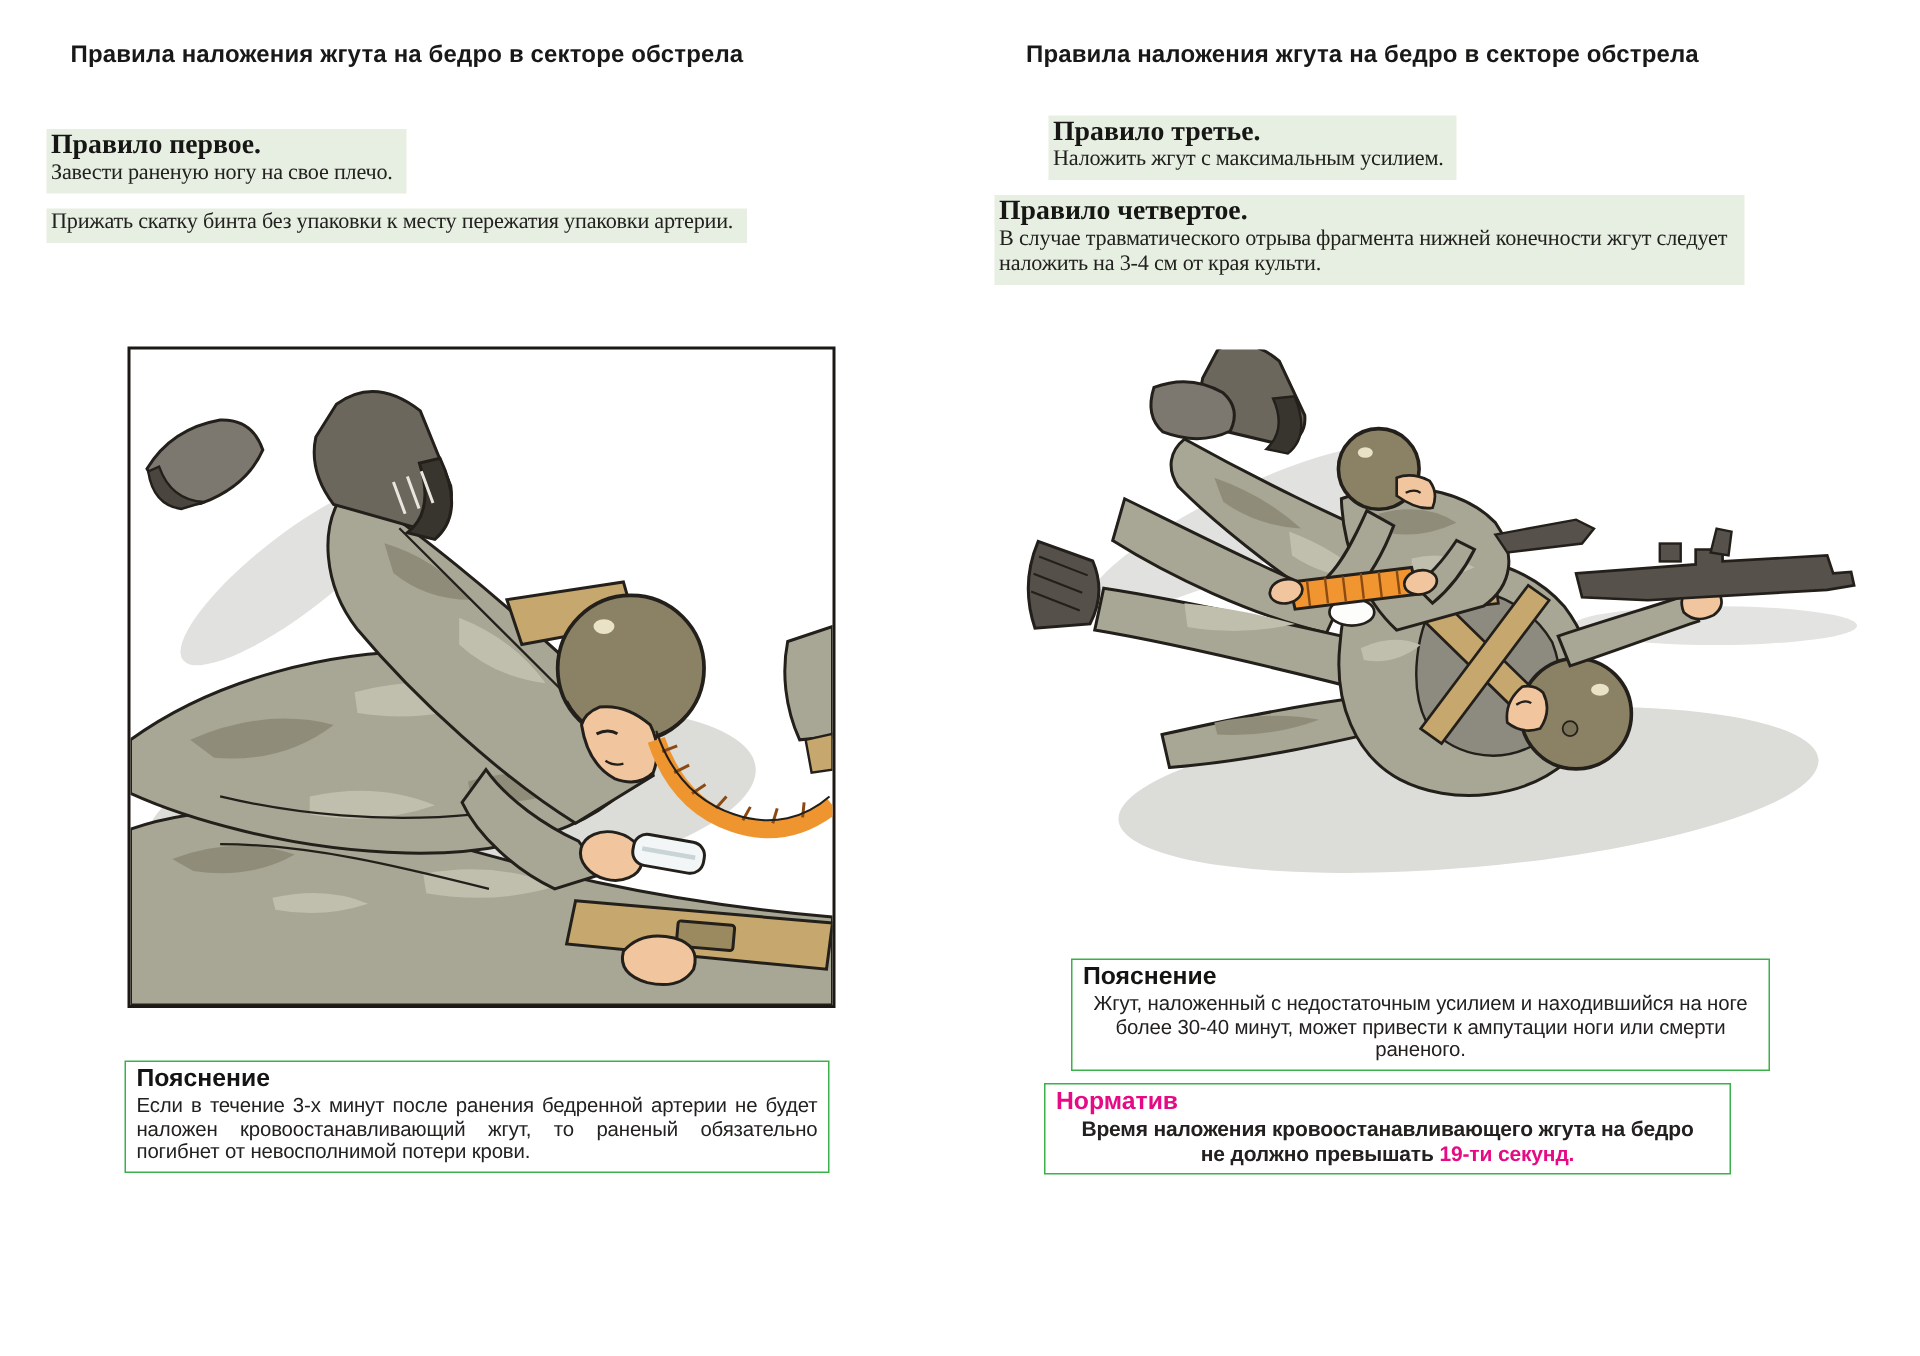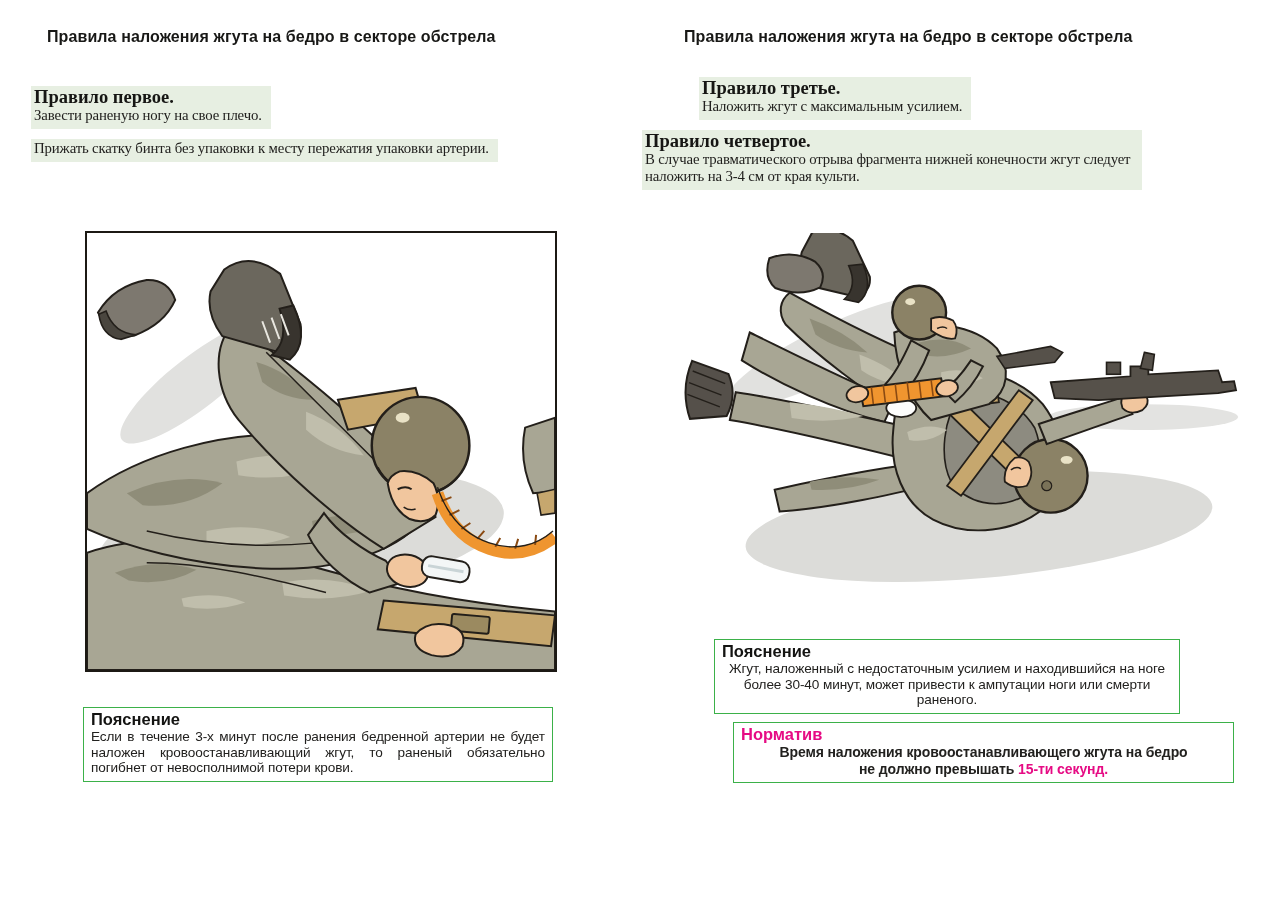--- a/index.html
+++ b/index.html
@@ -130,21 +130,21 @@
     <p class="box-body">Если в течение 3-х минут после ранения бедренной артерии не будет наложен кровоостанавливающий жгут, то раненый обязательно погибнет от невосполнимой потери крови.</p>
   </div>
 
   <div class="page-title" style="left:684px;top:28px;">Правила наложения жгута на бедро в секторе обстрела</div>
 
   <div class="rule" style="left:663px;top:77px;margin-left:36px;">
     <h2 class="rule-heading">Правило третье.</h2>
     <p class="rule-body">Наложить жгут с максимальным усилием.</p>
   </div>
 
-  <div class="rule wrap" style="left:642px;top:130px;">
+  <div class="rule wrap" style="left:663px;top:130px;">
     <h2 class="rule-heading">Правило четвертое.</h2>
     <p class="rule-body">В случае травматического отрыва фрагмента нижней конечности жгут следует наложить на 3-4 см от края культи.</p>
   </div>
 
   <div class="illu" style="left:680px;top:233px;width:578px;height:398px;">
     <svg viewBox="0 0 580 400" preserveAspectRatio="none">
 
       <ellipse cx="150" cy="120" rx="115" ry="26" fill="#e1e1df" transform="rotate(-26 150 120)"></ellipse>
       <ellipse cx="300" cy="295" rx="235" ry="52" fill="#dcdcd9" transform="rotate(-5 300 295)"></ellipse>
       <ellipse cx="465" cy="185" rx="95" ry="13" fill="#e3e3e1"></ellipse>
@@ -226,18 +226,18 @@
         <path d="M466 120 l10 2 -2 16 -12 -2 Z" fill="#56514a" stroke="#231f1a" stroke-width="1.6"></path>
       </g>
     </svg>
   </div>
 
   <div class="greenbox center" style="left:714px;top:639px;width:466px;">
     <h3 class="box-title">Пояснение</h3>
     <p class="box-body">Жгут, наложенный с недостаточным усилием и находившийся на ноге более 30-40 минут, может привести к ампутации ноги или смерти раненого.</p>
   </div>
 
-  <div class="greenbox center standard" style="left:696px;top:722px;width:501px;margin-left:37px;">
+  <div class="greenbox center standard" style="left:696px;top:722px;width:458px;">
     <h3 class="box-title">Норматив</h3>
-    <p class="box-body"><span>Время наложения кровоостанавливающего жгута на бедро</span><br><span>не должно превышать </span><span class="magenta">15-ти секунд.</span></p>
+    <p class="box-body"><span>Время наложения кровоостанавливающего жгута на бедро</span><br><span>не должно превышать </span><span class="magenta">19-ти секунд.</span></p>
   </div>
 
 </div>
 
 </body></html>

